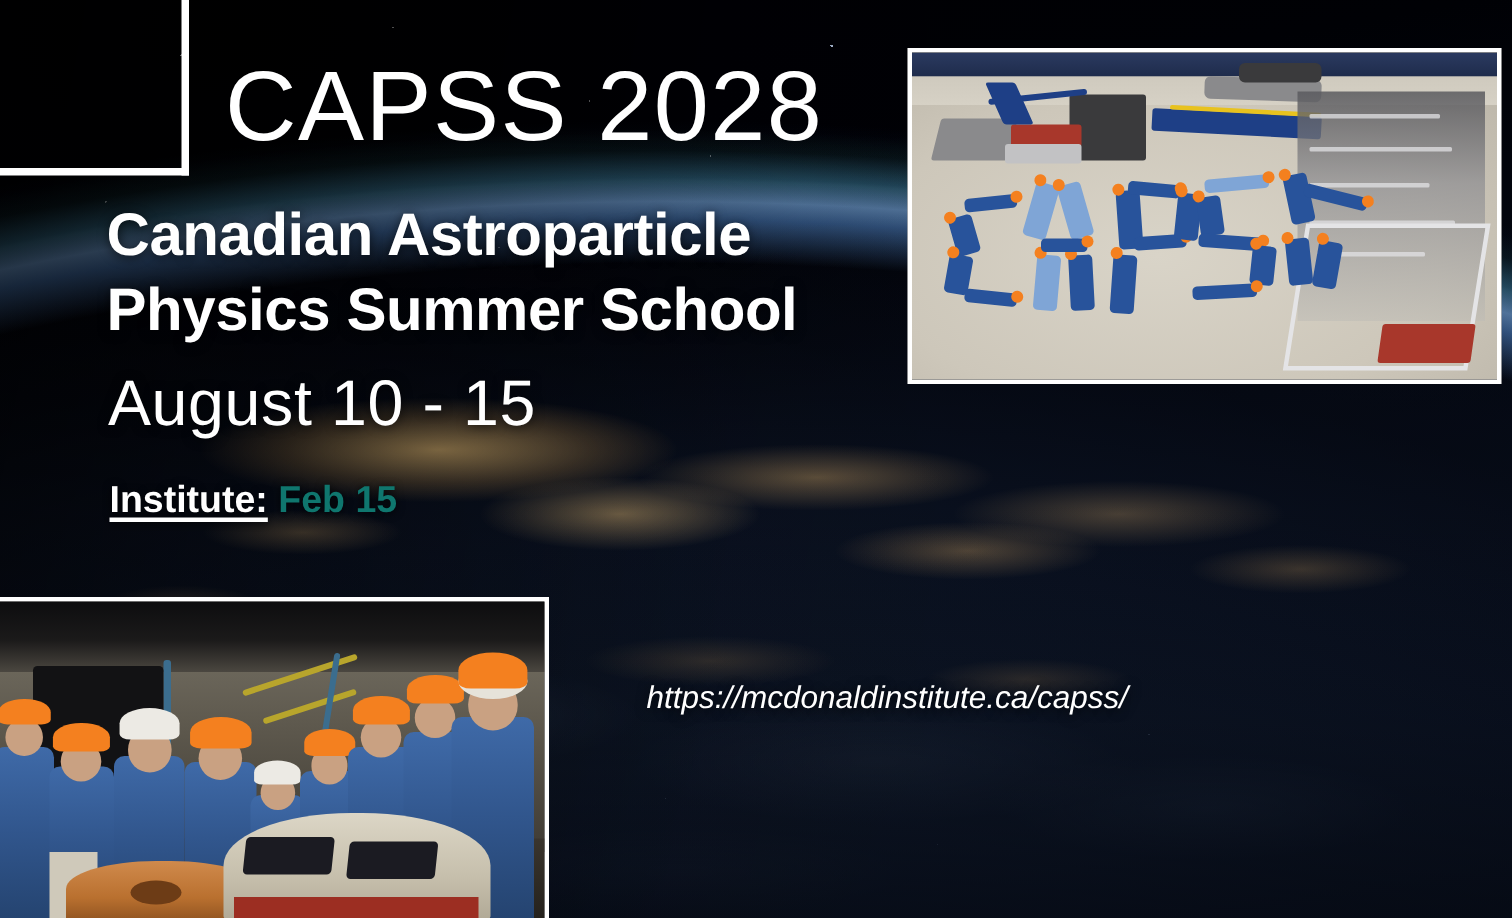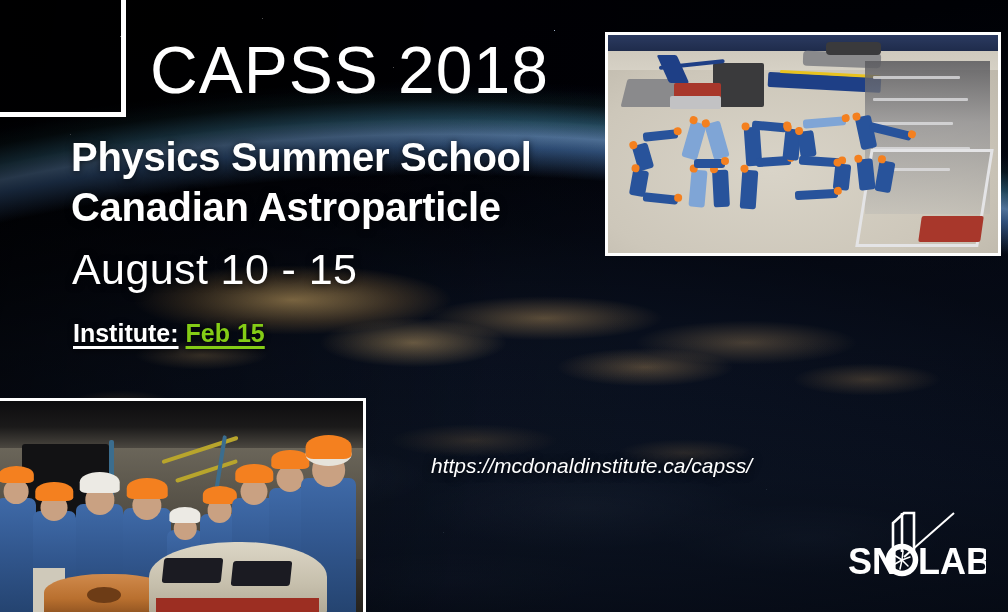--- a/index.html
+++ b/index.html
@@ -127,21 +127,21 @@
     letter-spacing:0.4px;white-space:nowrap;
     text-shadow:0 1px 7px rgba(0,0,0,.6);
   }
   .deadline{
     position:absolute;left:73px;top:319px;
     font-size:25px;font-weight:700;white-space:nowrap;
     text-shadow:0 1px 6px rgba(0,0,0,.8);
   }
   .deadline .lbl{color:#ffffff;text-decoration:underline;text-underline-offset:4px;
     text-decoration-thickness:2.5px;}
-  .deadline .val{color:#84cc16;text-decoration:underline;text-underline-offset:4px;
+  .deadline .val{color:#0f766e;text-underline-offset:4px;
     text-decoration-thickness:2.5px;margin-left:7px;}
 
   
   .body-copy{
     position:absolute;left:431px;top:307px;width:530px;
     font-size:25px;font-weight:400;line-height:1.42;
     color:#ffffff;text-shadow:0 1px 8px rgba(0,0,0,.75);
   }
   .url{
     position:absolute;left:431px;top:454px;
@@ -252,25 +252,25 @@
   <div class="bg-layer bg-citylights"></div>
   <div class="bg-layer bg-clouds"></div>
   <div class="bg-layer bg-stars"></div>
   <div class="bg-layer bg-vignette"></div>
 
   <div class="bracket">
     <div class="v"></div>
     <div class="h"></div>
   </div>
 
-  <div class="headline">CAPSS 2018</div>
+  <div class="headline">CAPSS 2028</div>
 
   <div class="subtitle">
+    <div>Canadian Astroparticle</div>
     <div>Physics Summer School</div>
-    <div>Canadian Astroparticle</div>
   </div>
 
   <div class="dates">August 10 - 15</div>
 
   <div class="deadline">
     <span class="lbl">Institute:</span><span class="val">Feb 15</span>
   </div>
 
   <div class="url">https://mcdonaldinstitute.ca/capss/</div>
 
@@ -459,34 +459,14 @@
         <div class="hole"></div>
       </div>
     <div class="cryo">
       <div class="panel" style="left:8%;"></div>
       <div class="panel" style="left:47%;top:26%;"></div>
     </div>
     <div class="cryoband"></div>
   </div>
 
 
-  <div class="logo-snolab">
-    <svg viewBox="0 0 140 80" width="140" height="80">
-      <g fill="none" stroke="#ffffff" stroke-width="2.6">
-        <path d="M47 47 L47 18 L58 8 L68 8 L68 47"></path>
-        <line x1="56" y1="8" x2="56" y2="47"></line>
-      </g>
-      <line x1="58" y1="52" x2="108" y2="8" stroke="#ffffff" stroke-width="2"></line>
-      <circle cx="56" cy="55" r="13.5" fill="none" stroke="#ffffff" stroke-width="5.5"></circle>
-      <g stroke="#ffffff" stroke-width="1.5" stroke-linecap="round">
-        <line x1="56" y1="55" x2="48" y2="50"></line>
-        <line x1="56" y1="55" x2="49" y2="59"></line>
-        <line x1="56" y1="55" x2="57" y2="46"></line>
-        <line x1="56" y1="55" x2="64" y2="52"></line>
-        <line x1="56" y1="55" x2="62" y2="61"></line>
-        <line x1="56" y1="55" x2="54" y2="64"></line>
-      </g>
-      <text x="2" y="69" font-family="'Liberation Sans',sans-serif" font-size="36" font-weight="700" fill="#ffffff">SN</text>
-      <text x="72" y="69" font-family="'Liberation Sans',sans-serif" font-size="36" font-weight="700" fill="#ffffff">LAB</text>
-    </svg>
-  </div>
 
 </div>
 
 </body></html>

